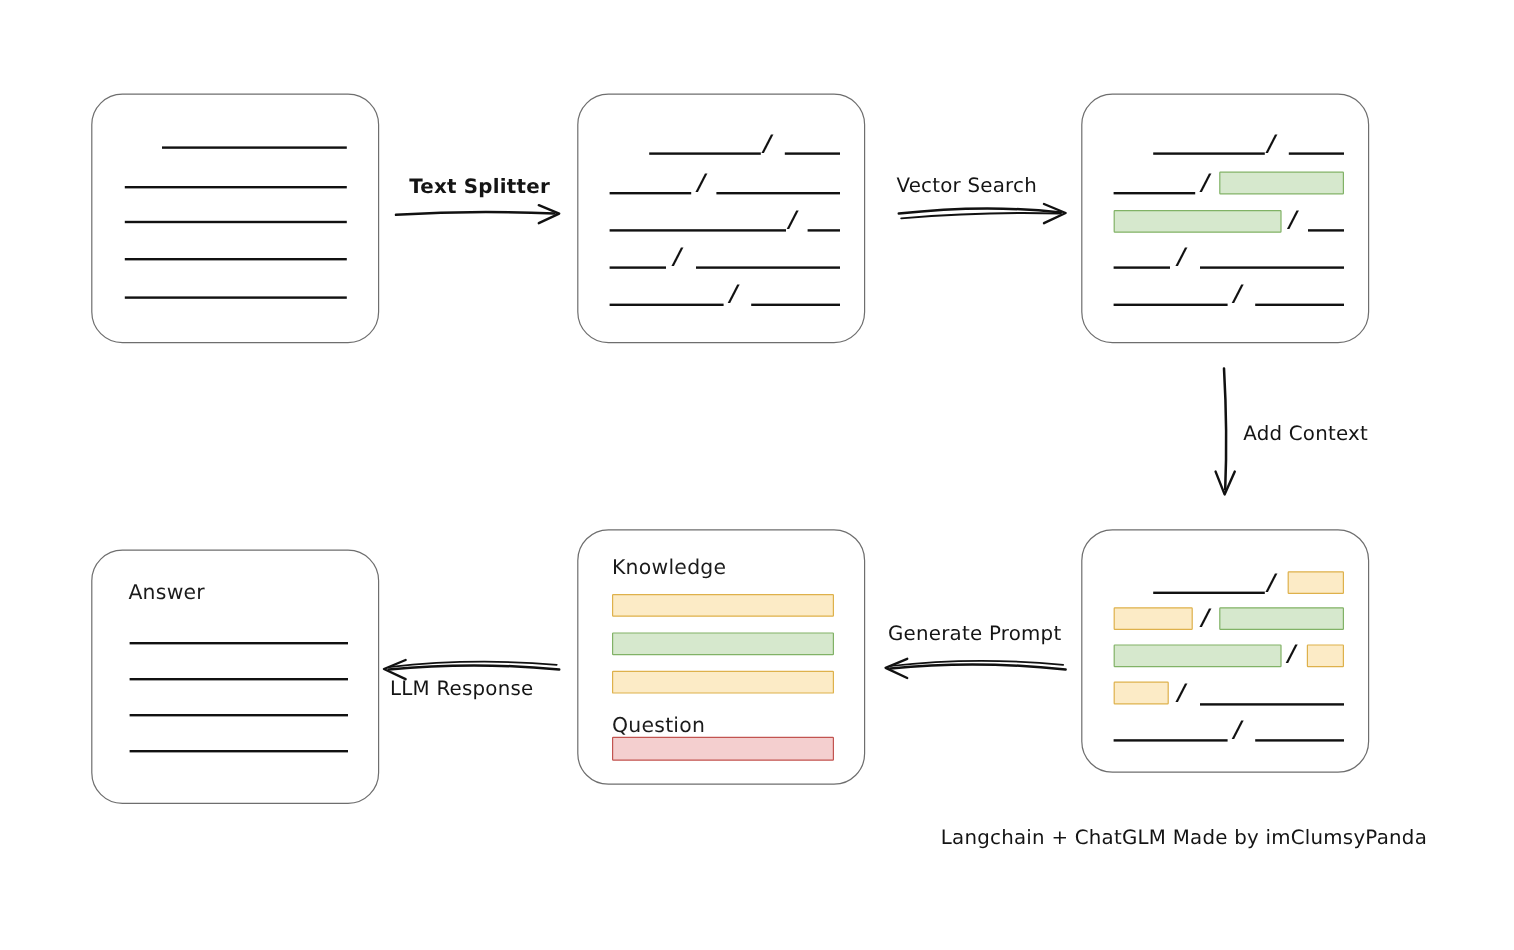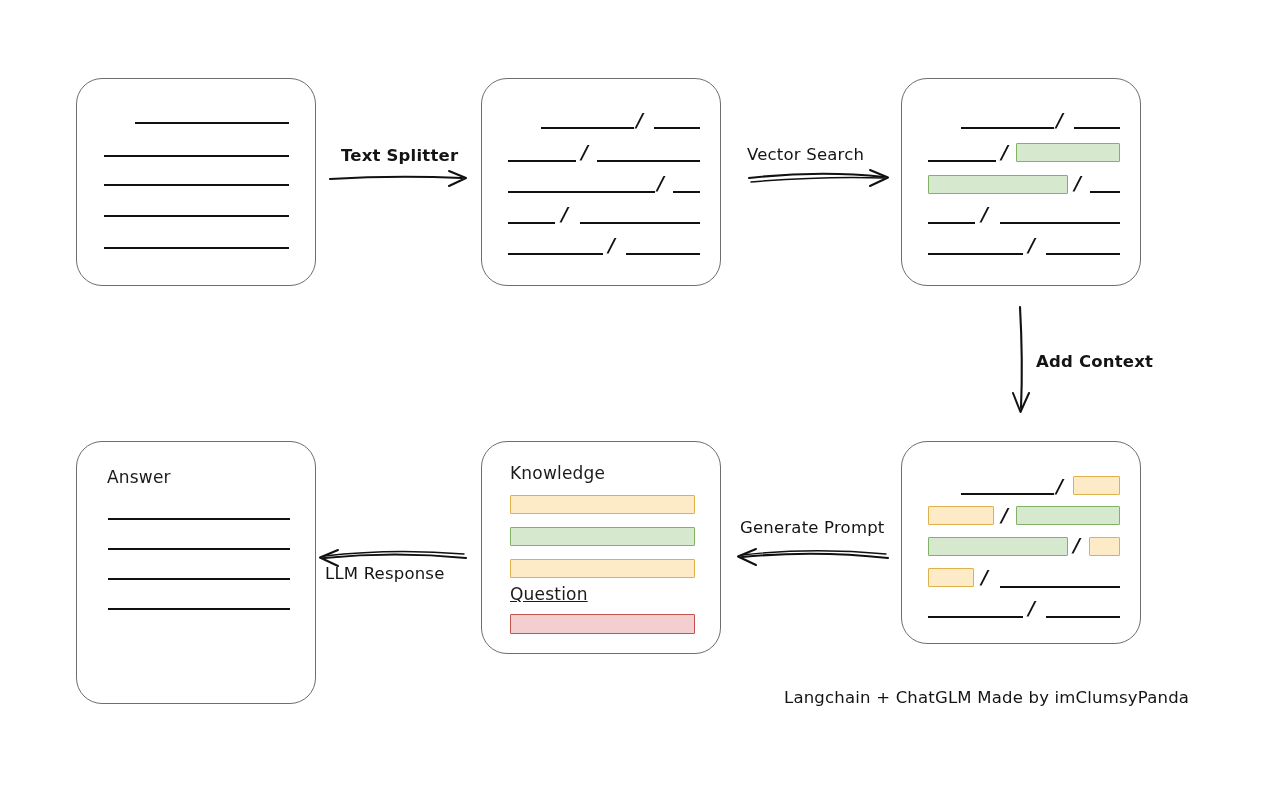--- a/index.html
+++ b/index.html
@@ -108,21 +108,21 @@
 
     <g>
       <path d="M466 558 Q395 551 324 558" fill="none" stroke="#111" stroke-width="2.1" stroke-linecap="round"></path>
       <path d="M464 554 Q393 548 324 556" fill="none" stroke="#111" stroke-width="1.4" stroke-linecap="round"></path>
       <path d="M338 550 L320 557.5 L338 566" fill="none" stroke="#111" stroke-width="2" stroke-linejoin="round" stroke-linecap="round"></path>
     </g>
   </svg>
 
   <div class="arrow-label" style="left:341px;top:146px;font-weight:bold;">Text Splitter</div>
   <div class="arrow-label" style="left:747px;top:145px;">Vector Search</div>
-  <div class="arrow-label" style="left:1036px;top:352px;font-weight:bold;">Add Context</div>
+  <div class="arrow-label" style="left:1036px;top:352px;">Add Context</div>
   <div class="arrow-label" style="left:740px;top:518px;">Generate Prompt</div>
   <div class="arrow-label" style="left:325px;top:524px;margin-top:40px;">LLM Response</div>
 
   <div class="box" style="left:76px;top:78px;width:240px;height:208px;">
     <div class="ln" style="left:58px;top:43px;width:154px;"></div>
     <div class="ln" style="left:27px;top:76px;width:185px;"></div>
     <div class="ln" style="left:27px;top:105px;width:185px;"></div>
     <div class="ln" style="left:27px;top:136px;width:185px;"></div>
     <div class="ln" style="left:27px;top:168px;width:185px;"></div>
   </div>
@@ -194,25 +194,25 @@
     <div class="ln" style="left:26px;top:174px;width:95px;"></div>
     <div class="slash" style="left:126px;top:157px;">/</div>
     <div class="ln" style="left:144px;top:174px;width:74px;"></div>
   </div>
 
   <div class="box" style="left:481px;top:441px;width:240px;height:213px;">
     <div class="box-title" style="left:28px;top:21px;">Knowledge</div>
     <div class="chip chip-yellow" style="left:28px;top:53px;width:185px;height:19px;"></div>
     <div class="chip chip-green" style="left:28px;top:85px;width:185px;height:19px;"></div>
     <div class="chip chip-yellow" style="left:28px;top:117px;width:185px;height:19px;"></div>
-    <div class="box-title" style="left:28px;top:142px;text-decoration:underline;">Question</div>
+    <div class="box-title" style="left:28px;top:153px;">Question</div>
     <div class="chip chip-red" style="left:28px;top:172px;width:185px;height:20px;"></div>
   </div>
 
-  <div class="box" style="left:76px;top:441px;width:240px;height:263px;">
+  <div class="box" style="left:76px;top:458px;width:240px;height:212px;">
     <div class="box-title" style="left:30px;top:25px;">Answer</div>
     <div class="ln" style="left:31px;top:76px;width:182px;"></div>
     <div class="ln" style="left:31px;top:106px;width:182px;"></div>
     <div class="ln" style="left:31px;top:136px;width:182px;"></div>
     <div class="ln" style="left:31px;top:166px;width:182px;"></div>
   </div>
 
   <div class="caption" style="left:784px;top:688px;">Langchain + ChatGLM Made by imClumsyPanda</div>
 
 </div>

